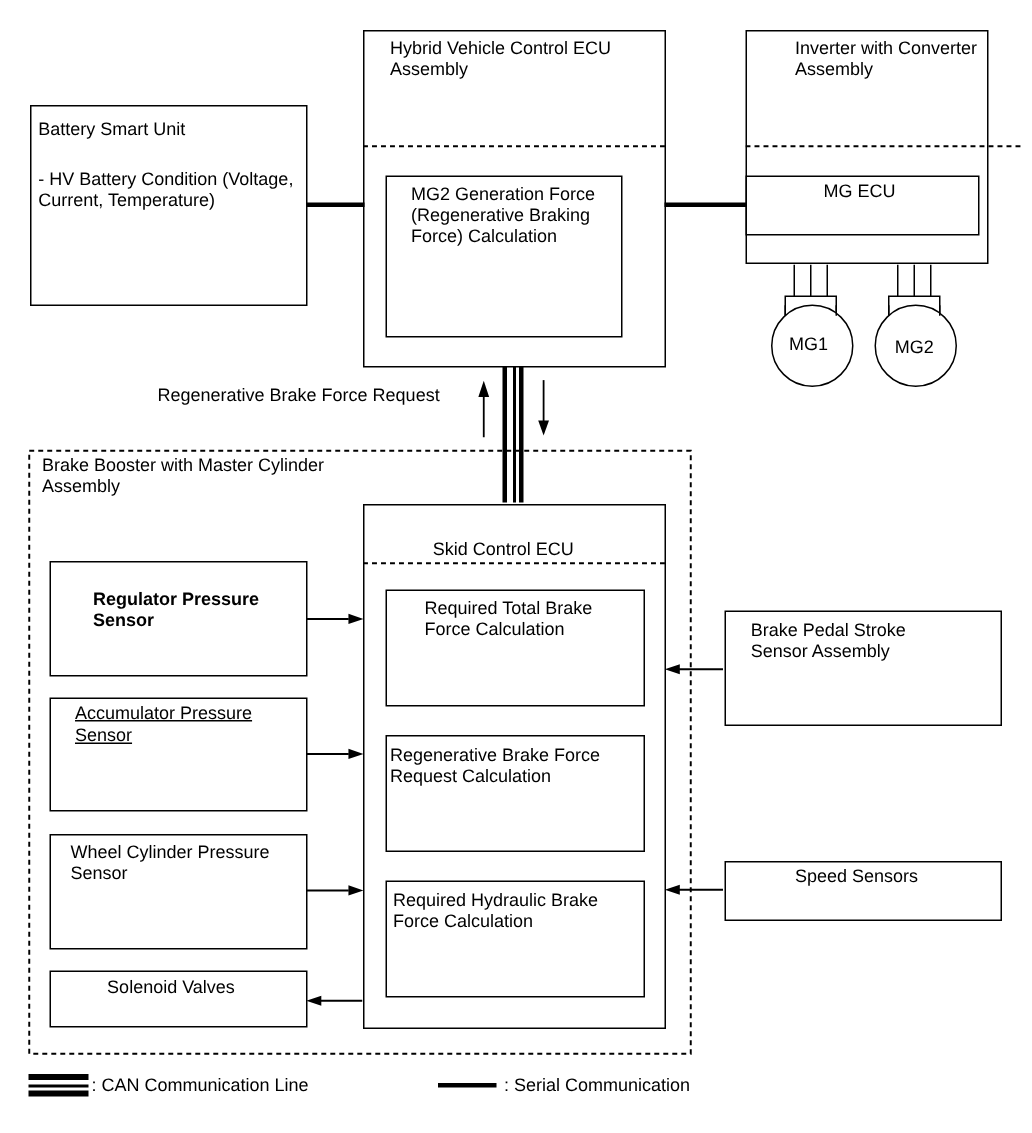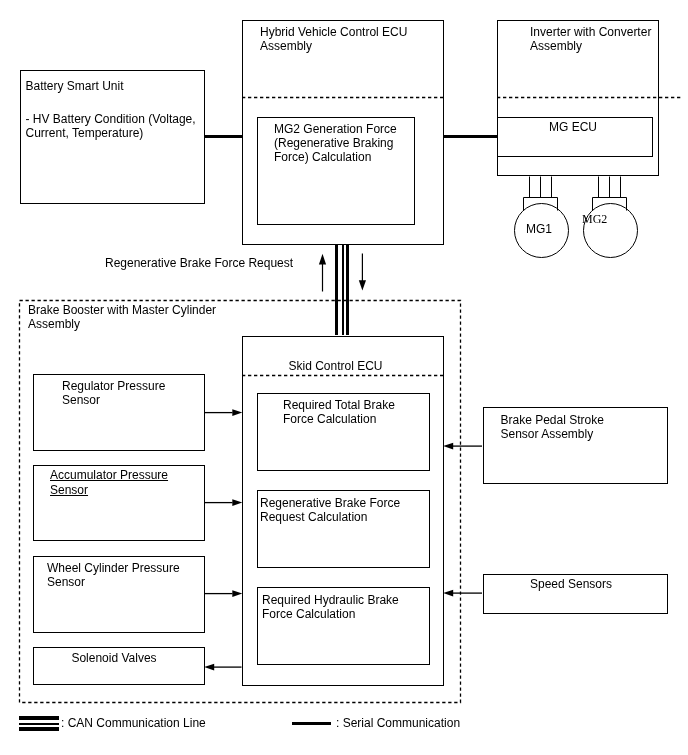--- a/index.html
+++ b/index.html
@@ -60,21 +60,21 @@
     </svg>
     <div class="lbl" style="left:511.5px;top:221.5px;width:55px;text-align:center;">MG1</div>
   </div>
   <div>
     <svg style="position:absolute;left:579px;top:172px;" width="64" height="92">
       <path d="M19.5,4.5 L19.5,25.5 M30.5,4.5 L30.5,25.5 M41.5,4.5 L41.5,25.5" stroke="#000" stroke-width="1" fill="none"></path>
       <path d="M13.5,38.5 L13.5,25.5 L47.5,25.5 L47.5,38.5" stroke="#000" stroke-width="1" fill="none"></path>
       <circle cx="31.5" cy="58.5" r="27" fill="#fff" stroke="#000" stroke-width="1"></circle>
       <path d="M13.5,31.5 L13.5,38.5 M47.5,31.5 L47.5,38.5" stroke="#000" stroke-width="1" fill="none"></path>
     </svg>
-    <div class="lbl" style="left:582px;top:212px;width:55px;font-family:Liberation Serif, serif;">MG2</div>
+    <div class="lbl" style="left:582px;top:224px;width:55px;text-align:center;">MG2</div>
   </div>
 
   <div>
     <div class="vline" style="left:335.2px;top:244px;width:2.7px;height:91px;"></div>
     <div class="vline" style="left:341.5px;top:244px;width:2.1px;height:91px;"></div>
     <div class="vline" style="left:345.8px;top:244px;width:2.8px;height:91px;"></div>
   </div>
 
   <div class="lbl" style="left:105px;top:256.3px;">Regenerative Brake Force Request</div>
   <svg style="position:absolute;left:314px;top:250px;" width="18" height="46">
@@ -105,21 +105,21 @@
   <div class="box" style="left:257px;top:490px;width:173px;height:78px;">
     <div class="lbl" style="left:2px;top:4.5px;">Regenerative Brake Force
 Request Calculation</div>
   </div>
   <div class="box" style="left:257px;top:586.5px;width:173px;height:78px;">
     <div class="lbl" style="left:4px;top:5px;">Required Hydraulic Brake
 Force Calculation</div>
   </div>
 
   <div class="box" style="left:33px;top:374px;width:172px;height:76.6px;">
-    <div class="lbl" style="left:28px;top:4px;">Regulator Pressure
+    <div class="lbl" style="left:28px;top:17px;font-weight:bold;">Regulator Pressure
 Sensor</div>
   </div>
   <div class="box" style="left:33px;top:464.8px;width:172px;height:76.5px;">
     <div class="lbl" style="left:16px;top:2.5px;text-decoration:underline;">Accumulator Pressure
 Sensor</div>
   </div>
   <div class="box" style="left:33px;top:556px;width:172px;height:77px;">
     <div class="lbl" style="left:13px;top:3.5px;">Wheel Cylinder Pressure
 Sensor</div>
   </div>

